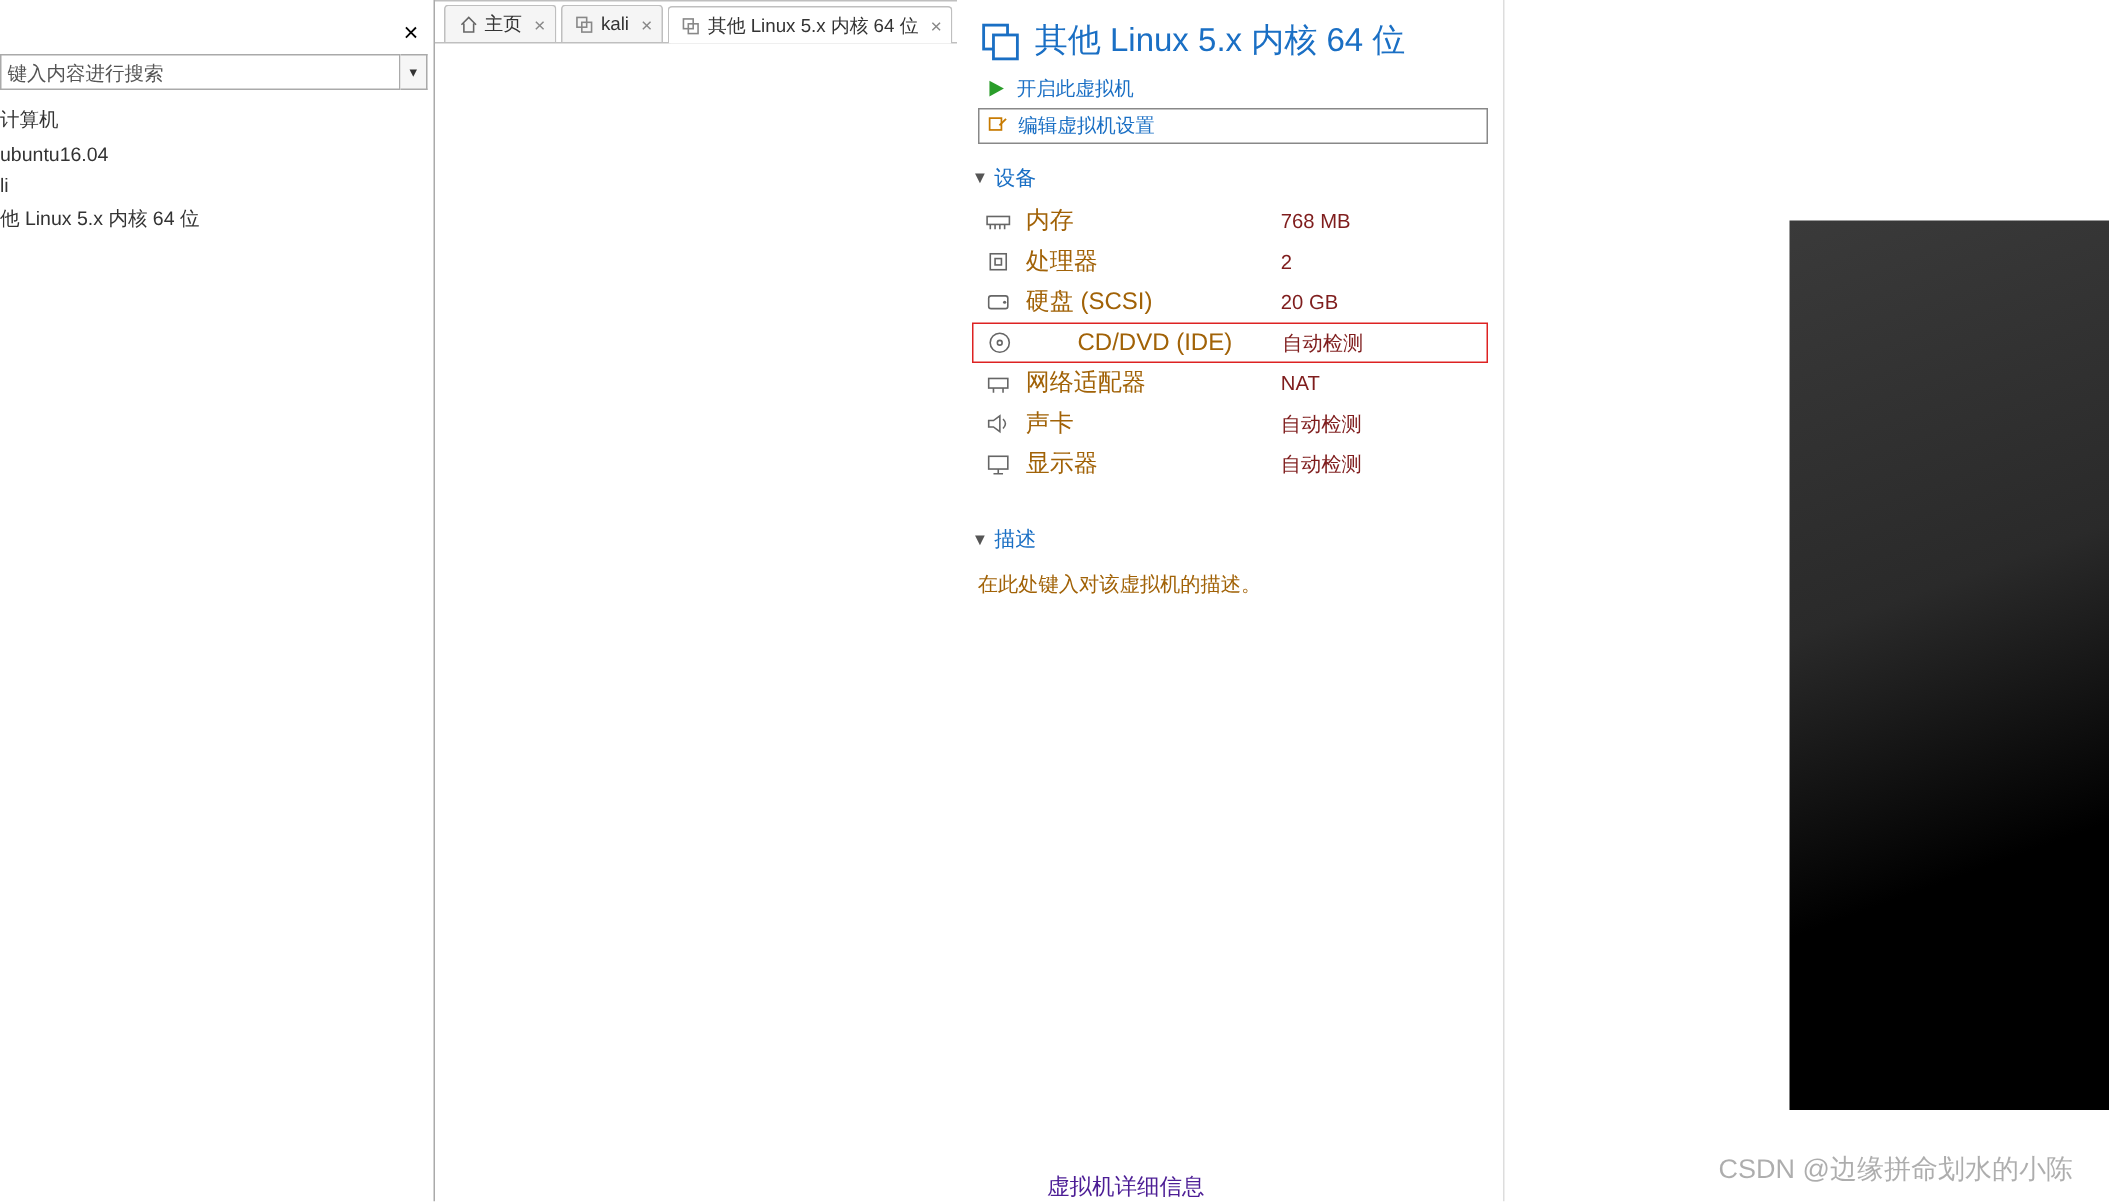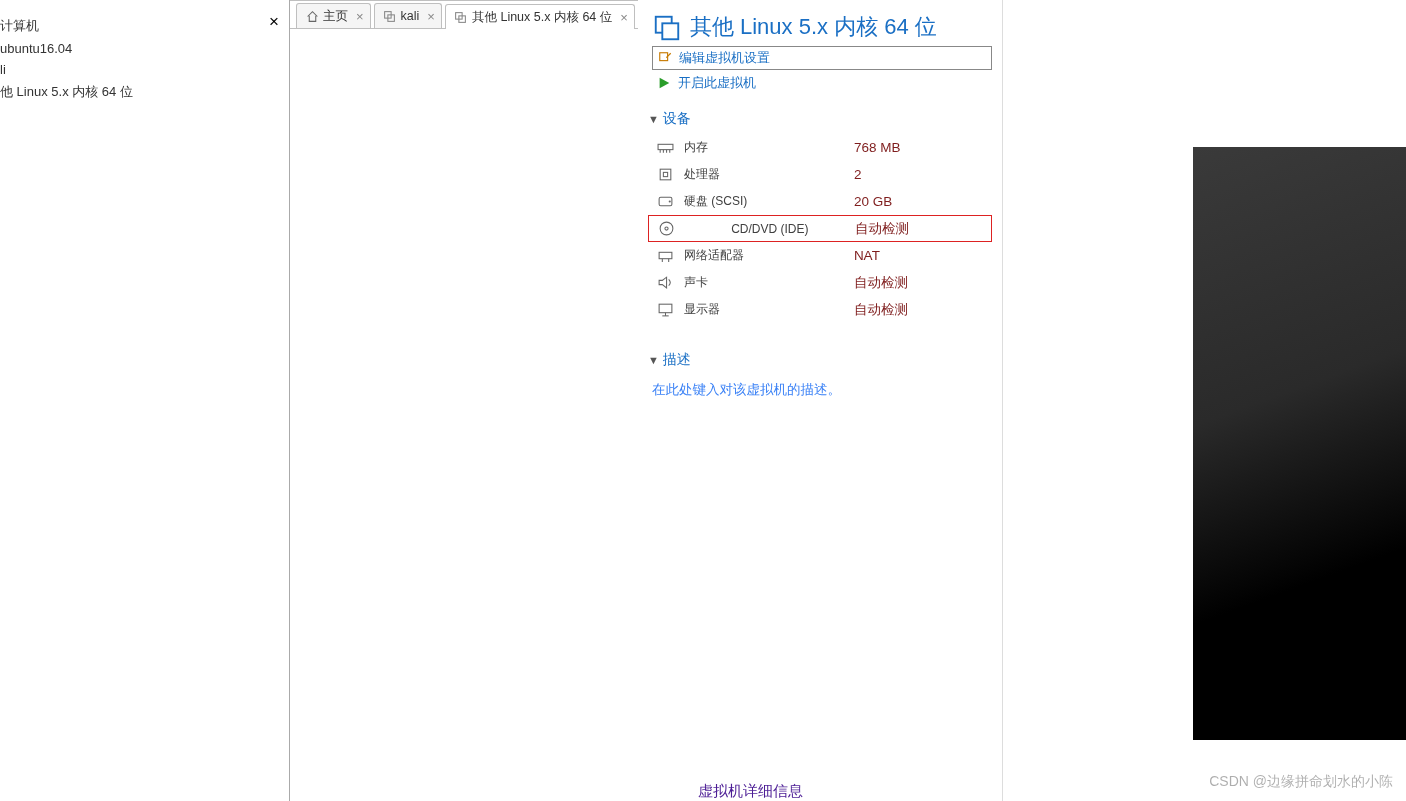--- a/index.html
+++ b/index.html
@@ -36,41 +36,45 @@
   .action-link { display: flex; align-items: center; gap: 6px; color: #1a6fc4; font-size: 13px; padding: 4px 0 4px 4px; cursor: pointer; }
   .action-link.boxed { border: 1px solid #888; padding: 2px 4px; }
   .action-icon { width: 16px; height: 16px; display: inline-flex; align-items: center; justify-content: center; }
 
   .section-head { display: flex; align-items: center; gap: 4px; color: #1a6fc4; font-size: 14px; margin: 8px 0 6px 0; }
   .section-chev { font-size: 11px; color: #555; }
 
   .dev-list { }
   .dev-row { display: flex; align-items: center; height: 27px; padding-left: 8px; }
   .dev-ic { width: 20px; height: 20px; display: inline-flex; align-items: center; justify-content: center; color: #666; margin-right: 8px; }
-  .dev-label { width: 170px; font-size: 12px; color: #404040; }
+  .dev-label { width: 170px; font-size: 16px; color: #a16207; }
   .dev-val { font-size: 13.5px; color: #7f1d1d; }
   .dev-row.highlight { border: 1.5px solid #d22; text-align: center; }
 
-  .desc-text { color: #3b82f6; font-size: 13.5px; padding: 6px 0 0 4px; }
+  .desc-text { color: #a16207; font-size: 13.5px; padding: 6px 0 0 4px; }
 
   .preview-img { position: absolute; top: 147px; left: 190px; width: 562px; height: 593px; background: linear-gradient(160deg, #3a3a3a 0%, #2a2a2a 35%, #000 60%, #000 100%); }
 
-  .watermark { position: absolute; right: 13px; bottom: 10px; color: rgba(0,0,0,.32); font-size: 14px; }
+  .watermark { position: absolute; right: 24px; bottom: 10px; color: rgba(0,0,0,.32); font-size: 18px; }
   .bottom-link { position: absolute; left: 408px; bottom: 0; color: #4c1d95; font-size: 15px; }
 
   svg { display: block; }
 </style>
 </head>
 <body>
 
 <div class="root">
 
   <div class="sidebar">
     <span class="sidebar-close">×</span>
     <div class="sidebar-topgap"></div>
+    <div class="search-row">
+      <input class="search-input" placeholder="键入内容进行搜索" style="">
+      <div class="search-dd">▾</div>
+    </div>
     <div class="tree">
       <div class="tree-item">计算机</div>
       <div class="tree-item">ubuntu16.04</div>
       <div class="tree-item">li</div>
       <div class="tree-item">他 Linux 5.x 内核 64 位</div>
     </div>
   </div>
 
   <div class="main">
 
@@ -113,37 +117,37 @@
           <span class="vm-title-icon">
             <svg width="30" height="30" viewBox="0 0 32 32">
                 <rect x="4" y="4" width="17" height="17" fill="none" stroke="#1a6fc4" stroke-width="2"></rect>
                 <rect x="11" y="11" width="17" height="17" fill="#fff" stroke="#1a6fc4" stroke-width="2"></rect>
               </svg>
           </span>
           <span>其他 Linux 5.x 内核 64 位</span>
         </div>
 
         <div class="actions">
+          <div class="action-link">
+            <span class="action-icon">
+              <svg width="14" height="14" viewBox="0 0 16 16">
+                  <polygon points="3,2 14,8 3,14" fill="#2a9d2a"></polygon>
+                </svg>
+            </span>
+            <span>开启此虚拟机</span>
+          </div>
           <div class="action-link boxed">
             <span class="action-icon">
               <svg width="14" height="14" viewBox="0 0 16 16">
                   <rect x="2" y="2" width="9" height="9" fill="none" stroke="#c77a00" stroke-width="1.3"></rect>
                   <path d="M9 7 L14 2 L15 3 L10 8 Z" fill="#c77a00"></path>
                 </svg>
             </span>
             <span>编辑虚拟机设置</span>
           </div>
-          <div class="action-link">
-            <span class="action-icon">
-              <svg width="14" height="14" viewBox="0 0 16 16">
-                  <polygon points="3,2 14,8 3,14" fill="#2a9d2a"></polygon>
-                </svg>
-            </span>
-            <span>开启此虚拟机</span>
-          </div>
         </div>
 
         <div class="section-head">
           <span class="section-chev">▼</span>
           <span>设备</span>
         </div>
         <div class="dev-list">
           <div class="dev-row">
             <span class="dev-ic">
                 <svg width="17" height="17" viewBox="0 0 16 16">

